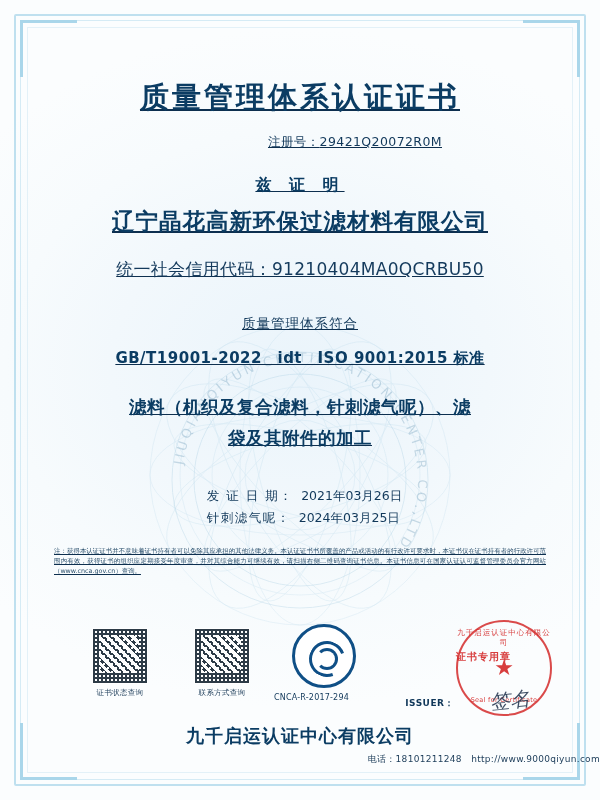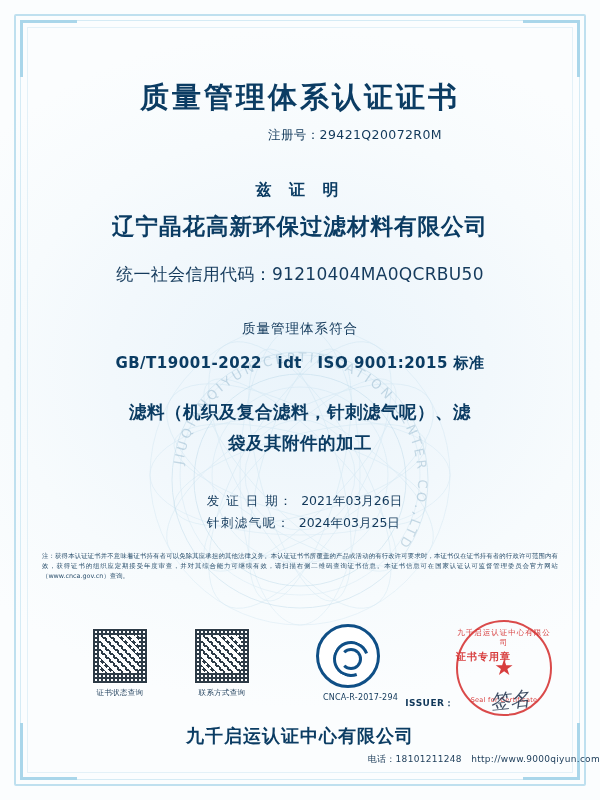--- a/index.html
+++ b/index.html
@@ -57,44 +57,45 @@
     border: 0 solid #a9d6ea;
   }
   .corner.tl { left: 20px; top: 20px; border-left-width: 3px; border-top-width: 3px; }
   .corner.tr { right: 20px; top: 20px; border-right-width: 3px; border-top-width: 3px; }
   .corner.bl { left: 20px; bottom: 20px; border-left-width: 3px; border-bottom-width: 3px; }
   .corner.br { right: 20px; bottom: 20px; border-right-width: 3px; border-bottom-width: 3px; }
 
   .content {
     position: relative;
     z-index: 5;
-    padding: 0 40px;
-    text-align: center;
+    padding: 0 52px;
+    text-align: center;
+    text-decoration: underline;
   }
 
   .title {
     margin-top: 78px;
     font-family: "DejaVu Sans", "Liberation Sans", sans-serif;
     font-size: 29px;
     font-weight: bold;
     letter-spacing: 3px;
     color: #0b3c63;
   }
 
   .reg-no {
-    margin-top: 9px;
+    margin-top: 16px;
     font-size: 12.5px;
     color: #11385a;
     text-align: center;
     padding-left: 110px;
     letter-spacing: 0.4px;
   }
 
   .certify {
-    margin-top: 36px;
+    margin-top: 24px;
     font-size: 16px;
     font-weight: bold;
     letter-spacing: 6px;
     color: #0b3c63;
   }
 
   .company {
     margin-top: 10px;
     font-size: 22.5px;
     font-weight: bold;
@@ -218,24 +219,24 @@
     margin: 0 auto;
     position: relative;
     border: 1px solid #ffffff;
   }
 
   .qr1 { left: 38px; top: 8px; }
   .qr2 { left: 140px; top: 8px; }
 
   .cnca-logo {
     position: absolute;
-    left: 256px;
+    left: 232px;
     top: 4px;
     width: 100px;
-    text-align: right;
+    text-align: left;
   }
   .cnca-circle {
     width: 58px;
     height: 58px;
     margin: 0 auto;
     border-radius: 50%;
     border: 3px solid #0f4f86;
     position: relative;
     background: #ffffff;
   }

